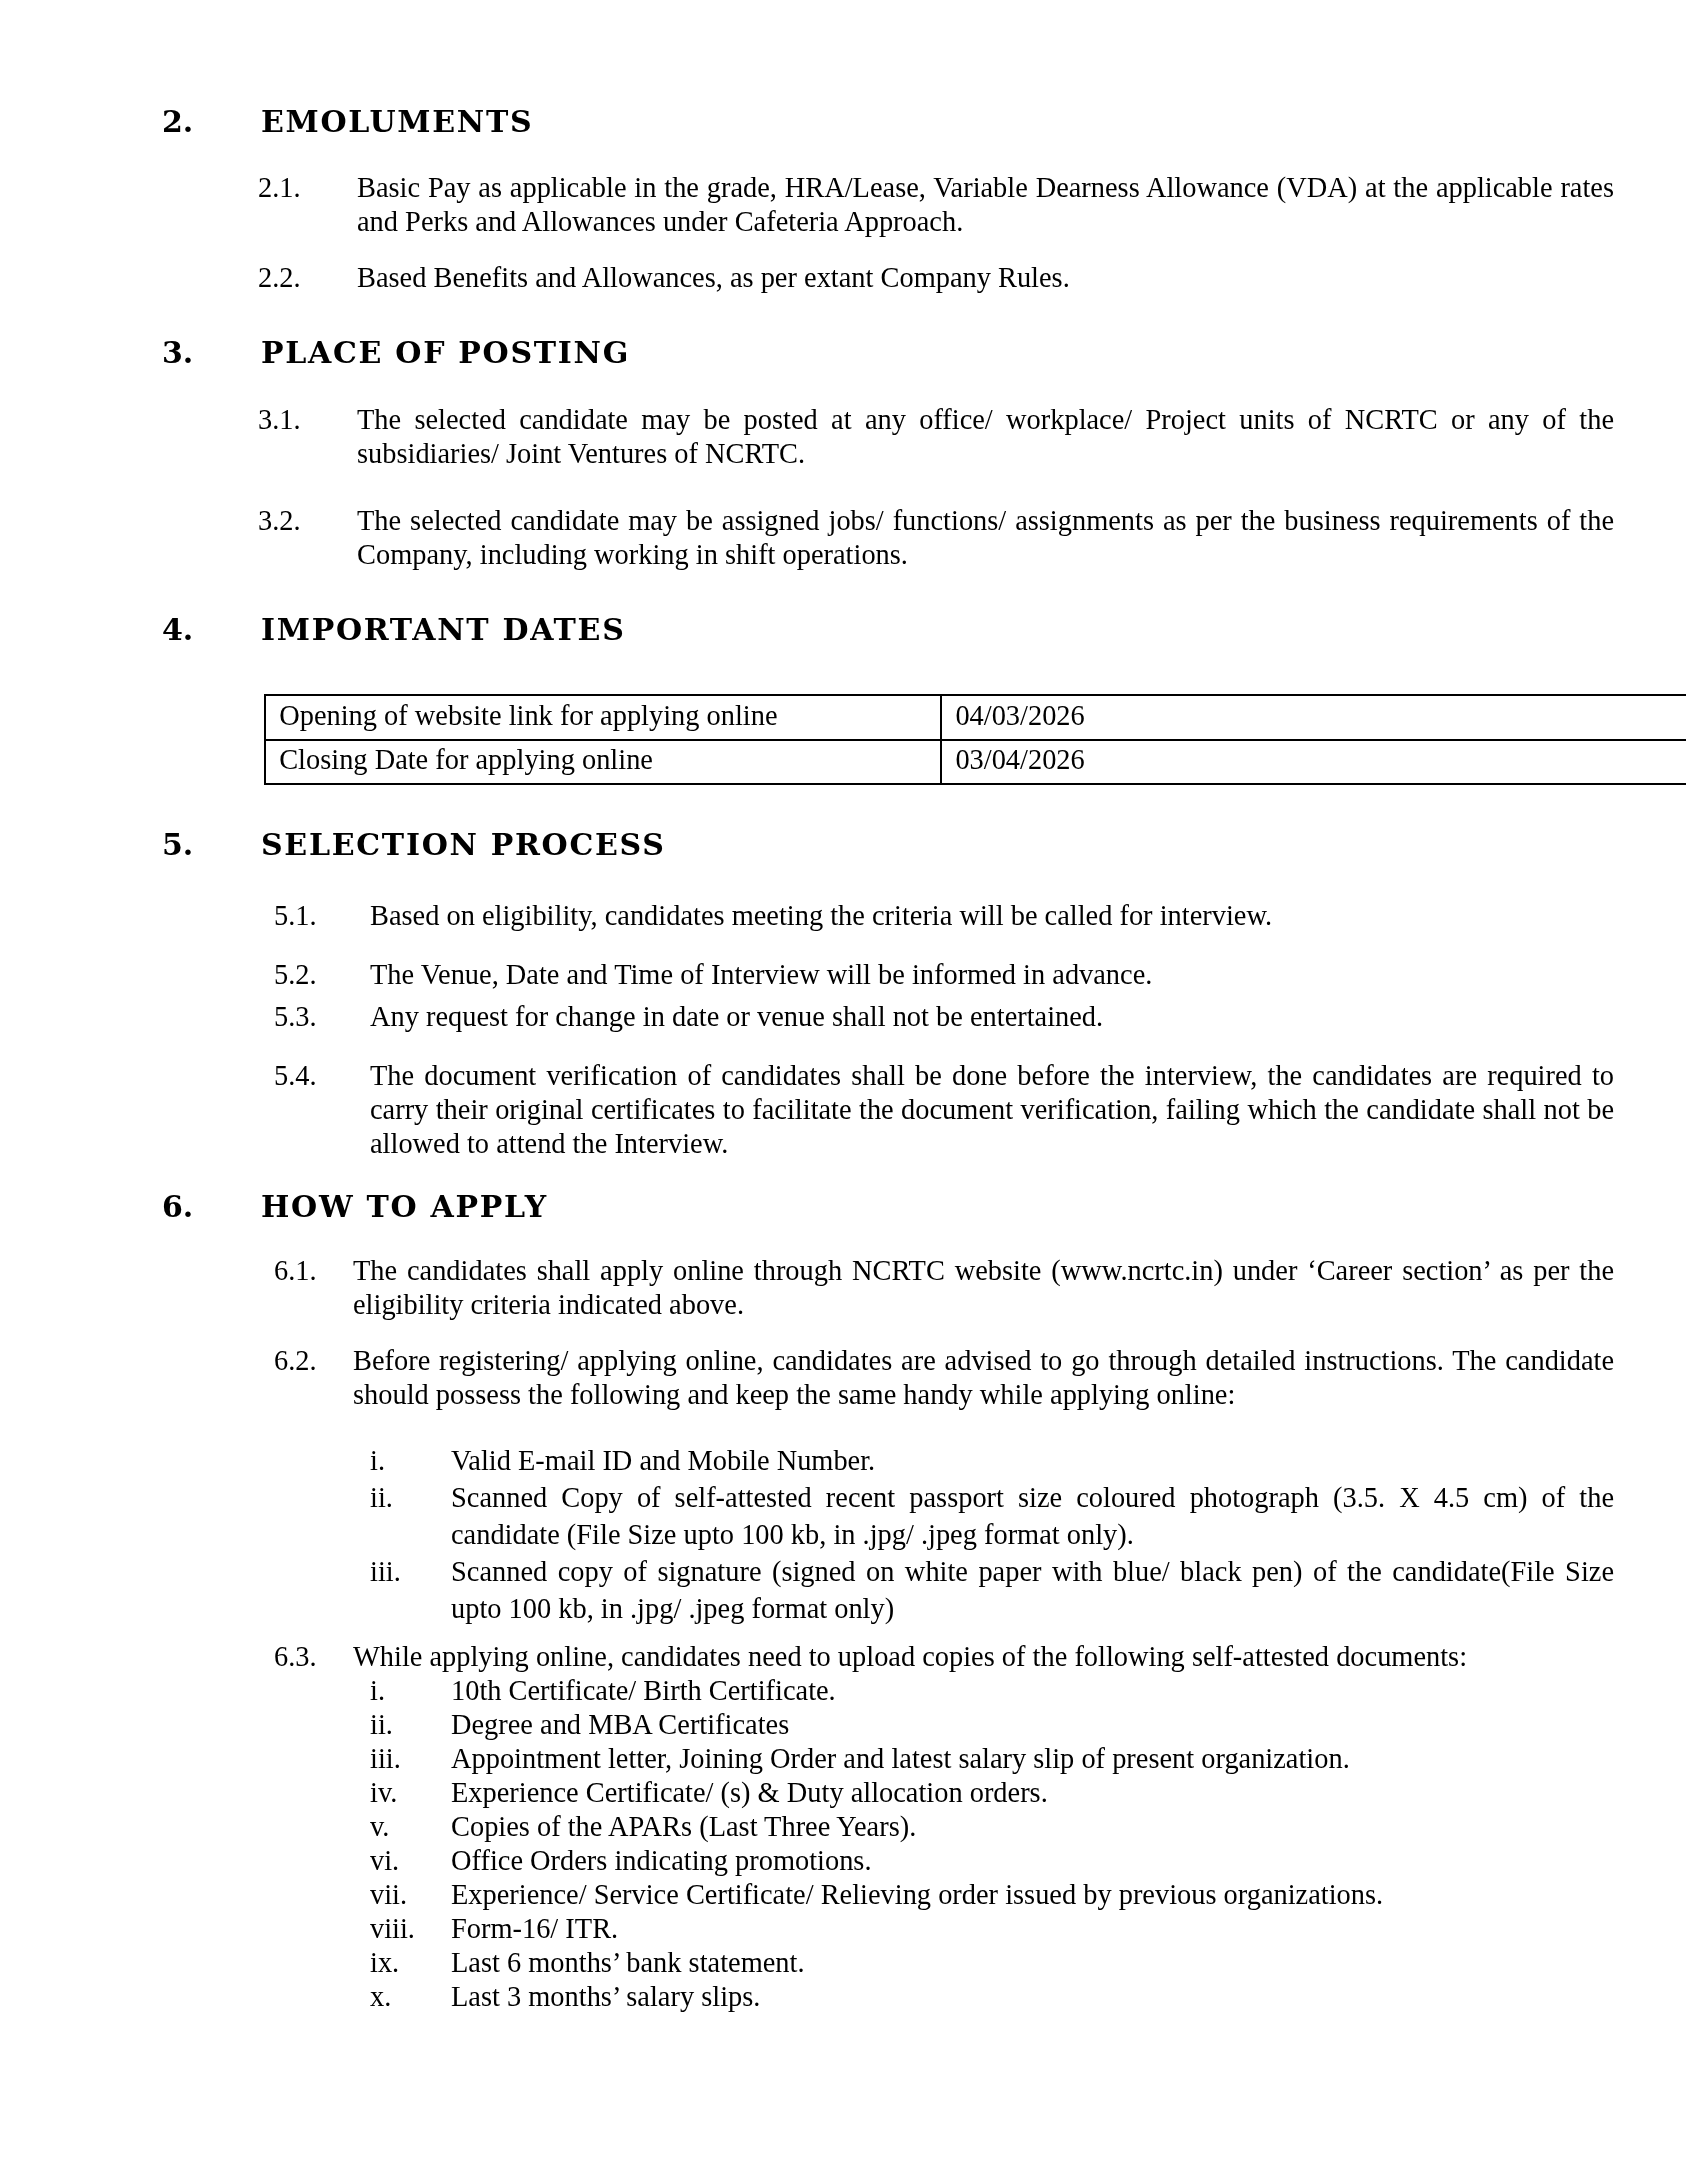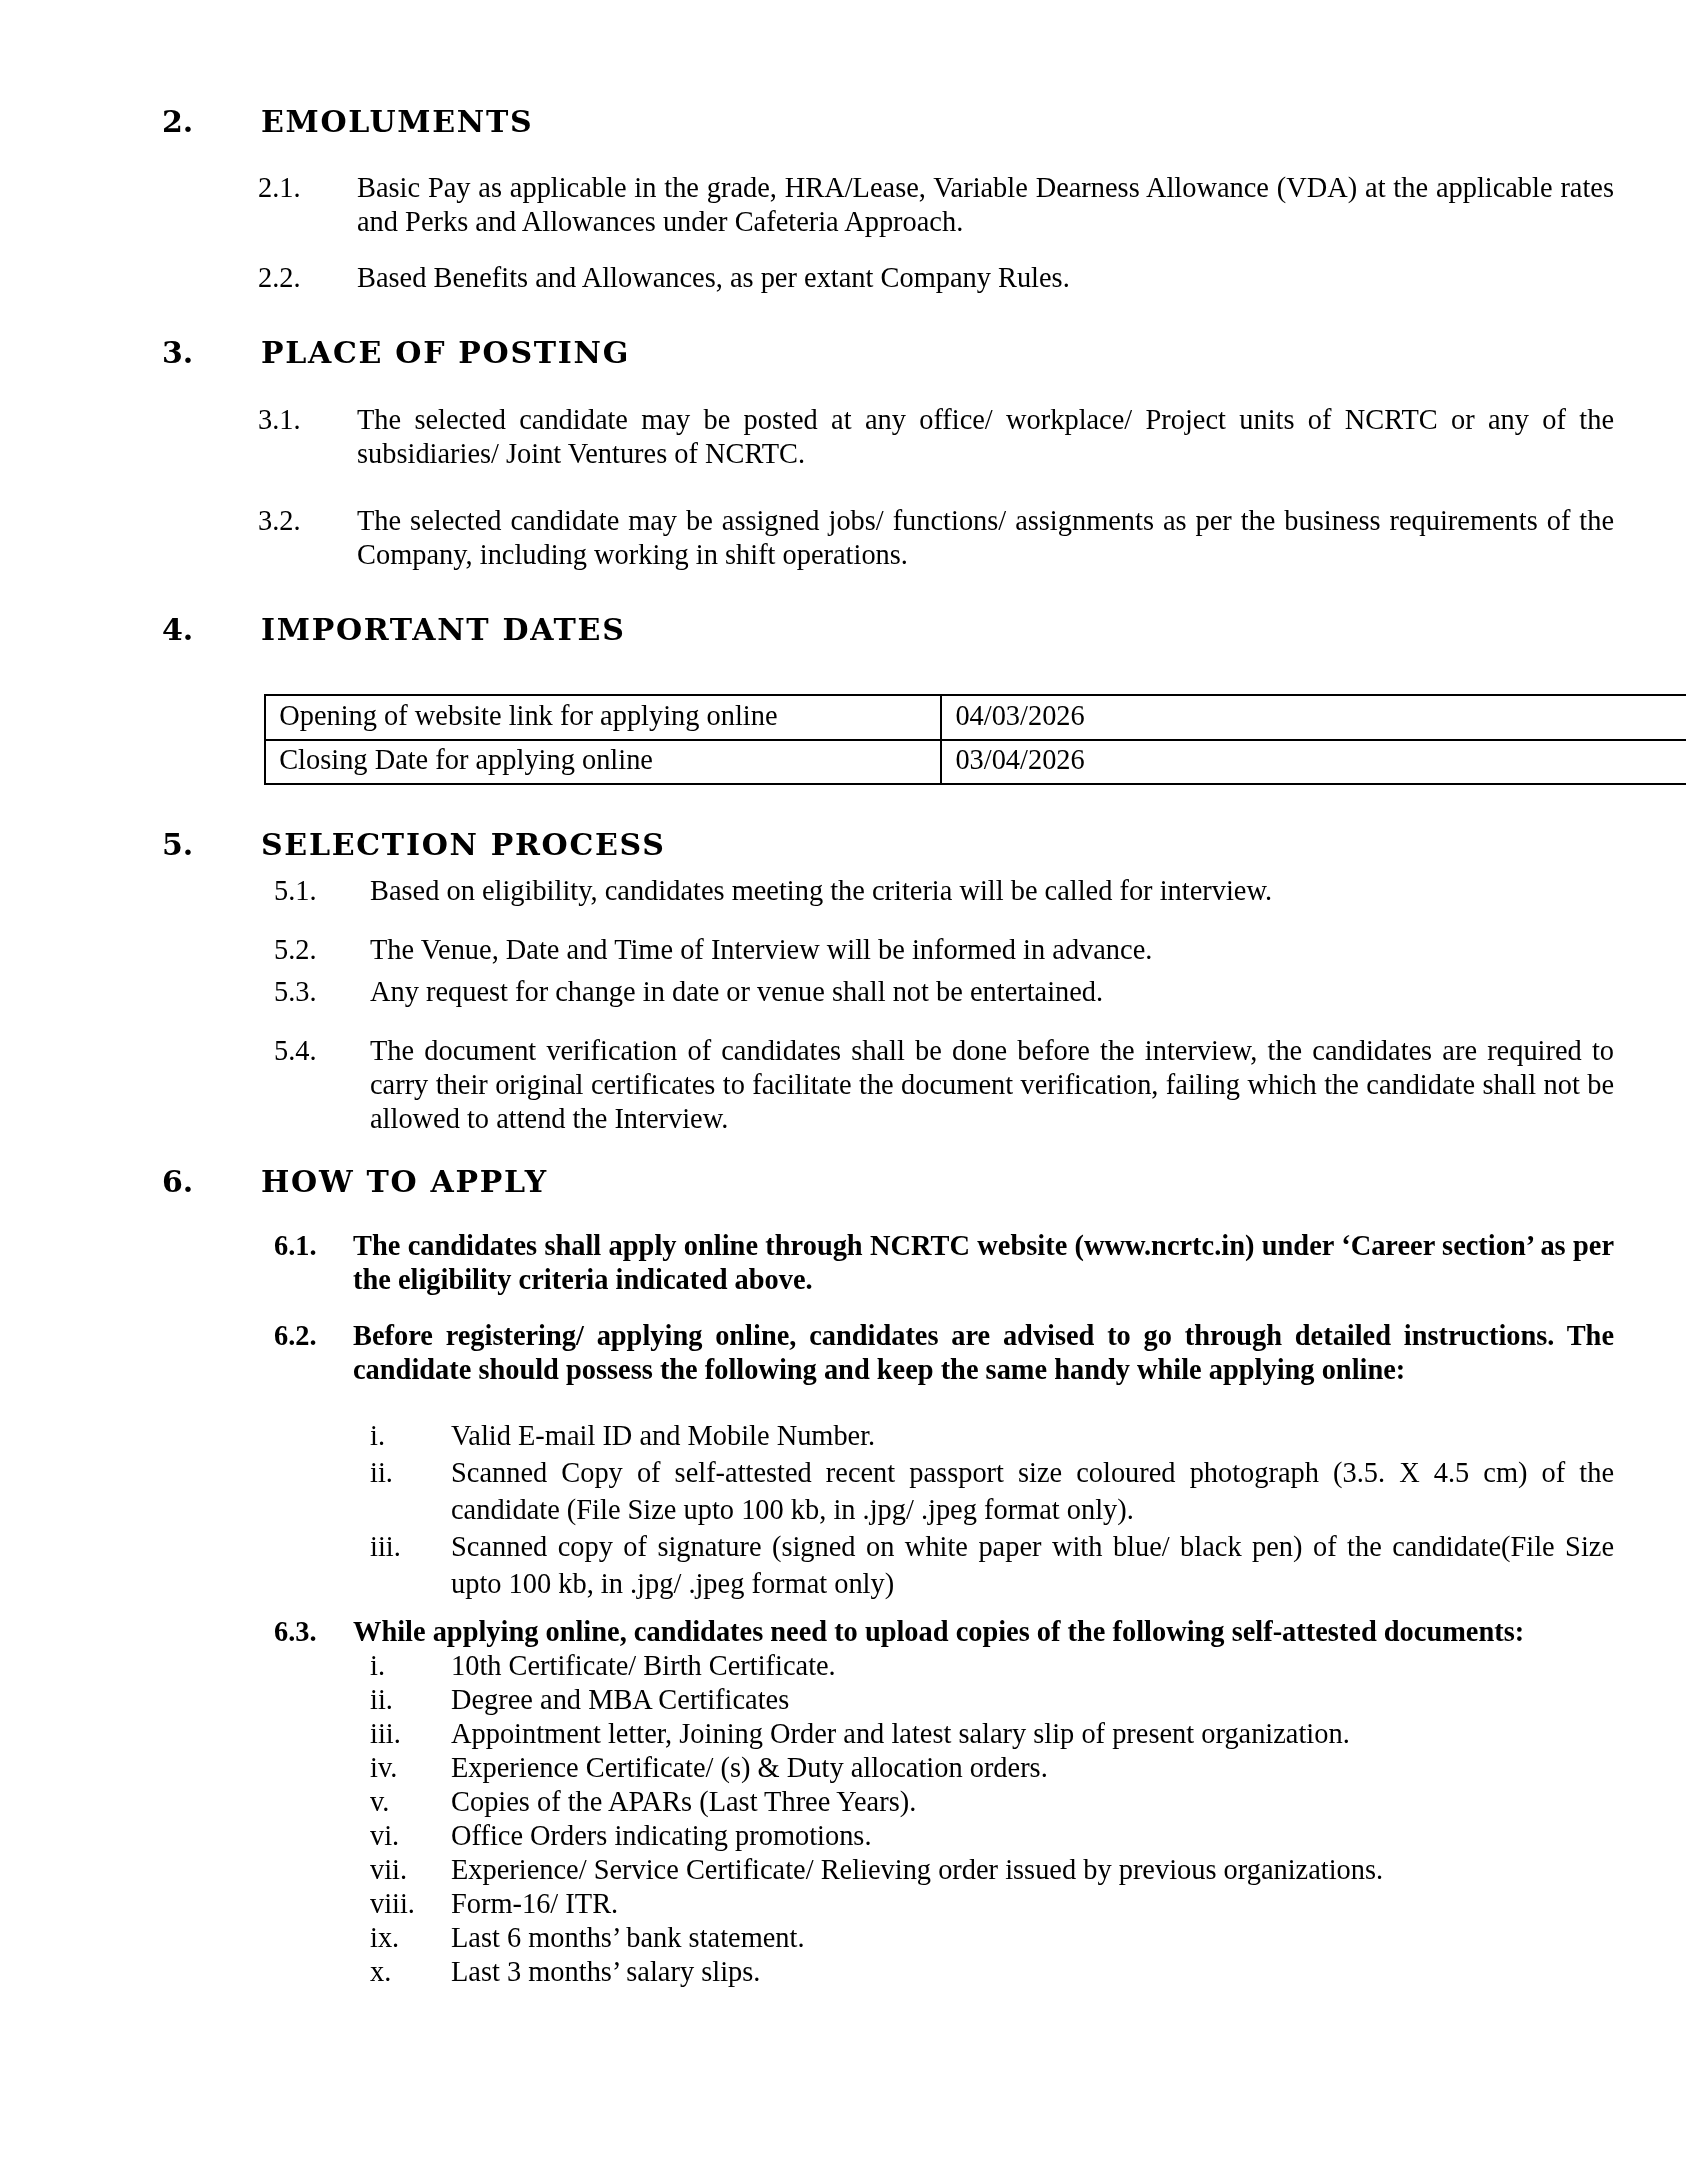--- a/index.html
+++ b/index.html
@@ -25,21 +25,21 @@
     line-height:34px;
   }
   .sec-head .sec-num { flex:0 0 99px; }
   .sec-head .sec-title { letter-spacing:1.7px; }
 
   .item { display:flex; padding-right:73px; }
   .ind-a { padding-left:258px; }
   .ind-a .inum { flex:0 0 99px; }
   .ind-b { padding-left:274px; }
   .ind-b .inum { flex:0 0 96px; }
-  .ind-c { padding-left:274px;font-weight:bold; }
+  .ind-c { padding-left:274px; }
   .ind-c .inum { flex:0 0 79px; }
   .itxt { flex:1; margin:0; text-align:justify; text-align-last:left; }
 
   .sub-item { display:flex; padding-left:370px; padding-right:73px; }
   .sub-item .rnum { flex:0 0 81px; }
   .stxt { flex:1; margin:0; text-align:justify; text-align-last:left; }
   .sub-a .sub-item { line-height:37px; }
 
   .dates-table {
     border-collapse:collapse;
@@ -50,21 +50,21 @@
   .dates-table td {
     border:2px solid #000000;
     height:40px;
     vertical-align:top;
     padding:2.6px 8px 0 13.2px;
   }
   .dates-table .c1 { width:653px; }
 
   
   .mt48{margin-top:32px}.mt52{margin-top:22px}.mt62{margin-top:41px}
-  .mt65{margin-top:43px}.mt50{margin-top:33px}.mt42{margin-top:12px}
+  .mt65{margin-top:43px}.mt50{margin-top:33px}.mt42{margin-top:37px}
   .mt38{margin-top:25px}.mt36{margin-top:8px}.mt43{margin-top:28.4px}
   .mt46{margin-top:30px}.mt34{margin-top:22.5px}.mt20{margin-top:13.2px}
 </style>
 </head>
 <body>
 
 <div class="page">
 
   <div class="sec-head">
     <span class="sec-num">2.</span>

